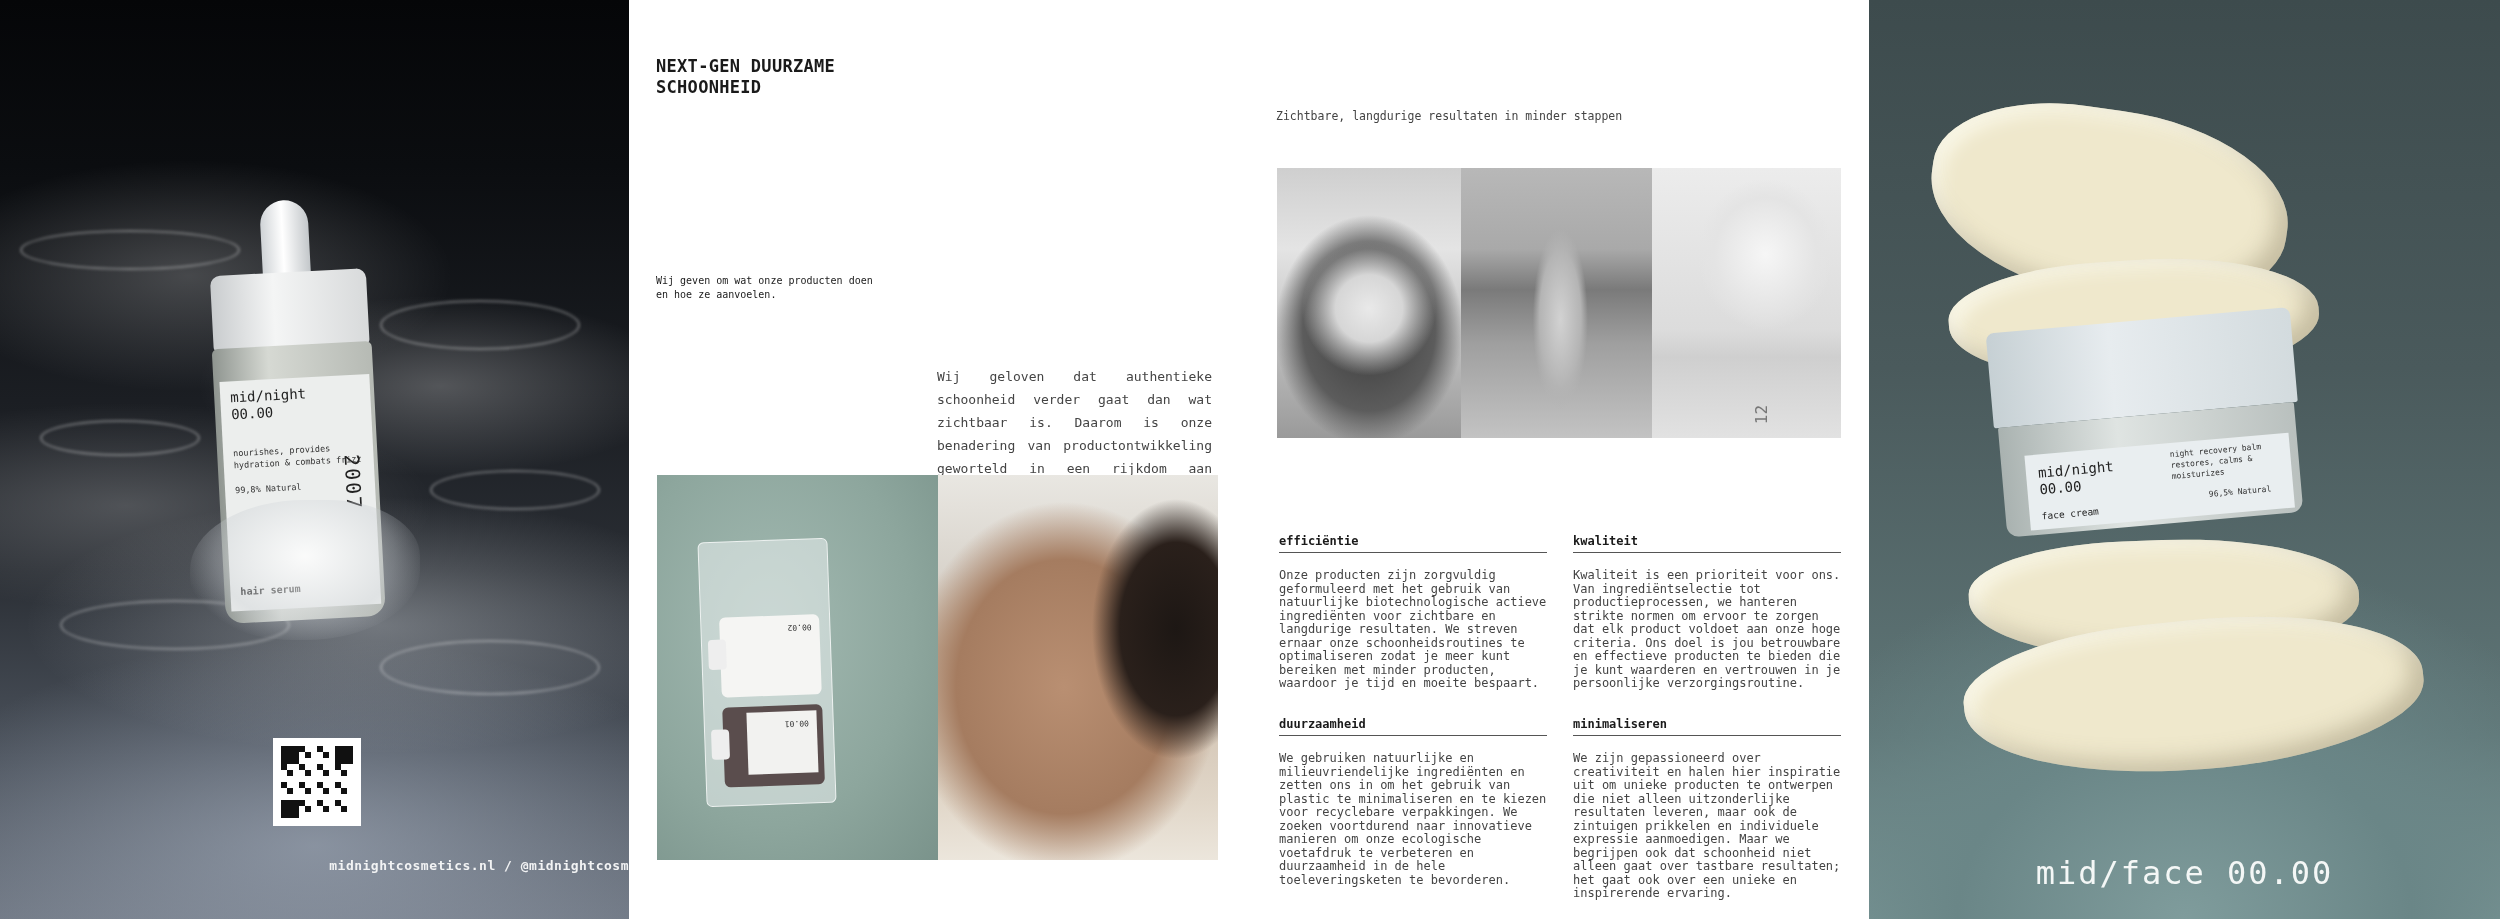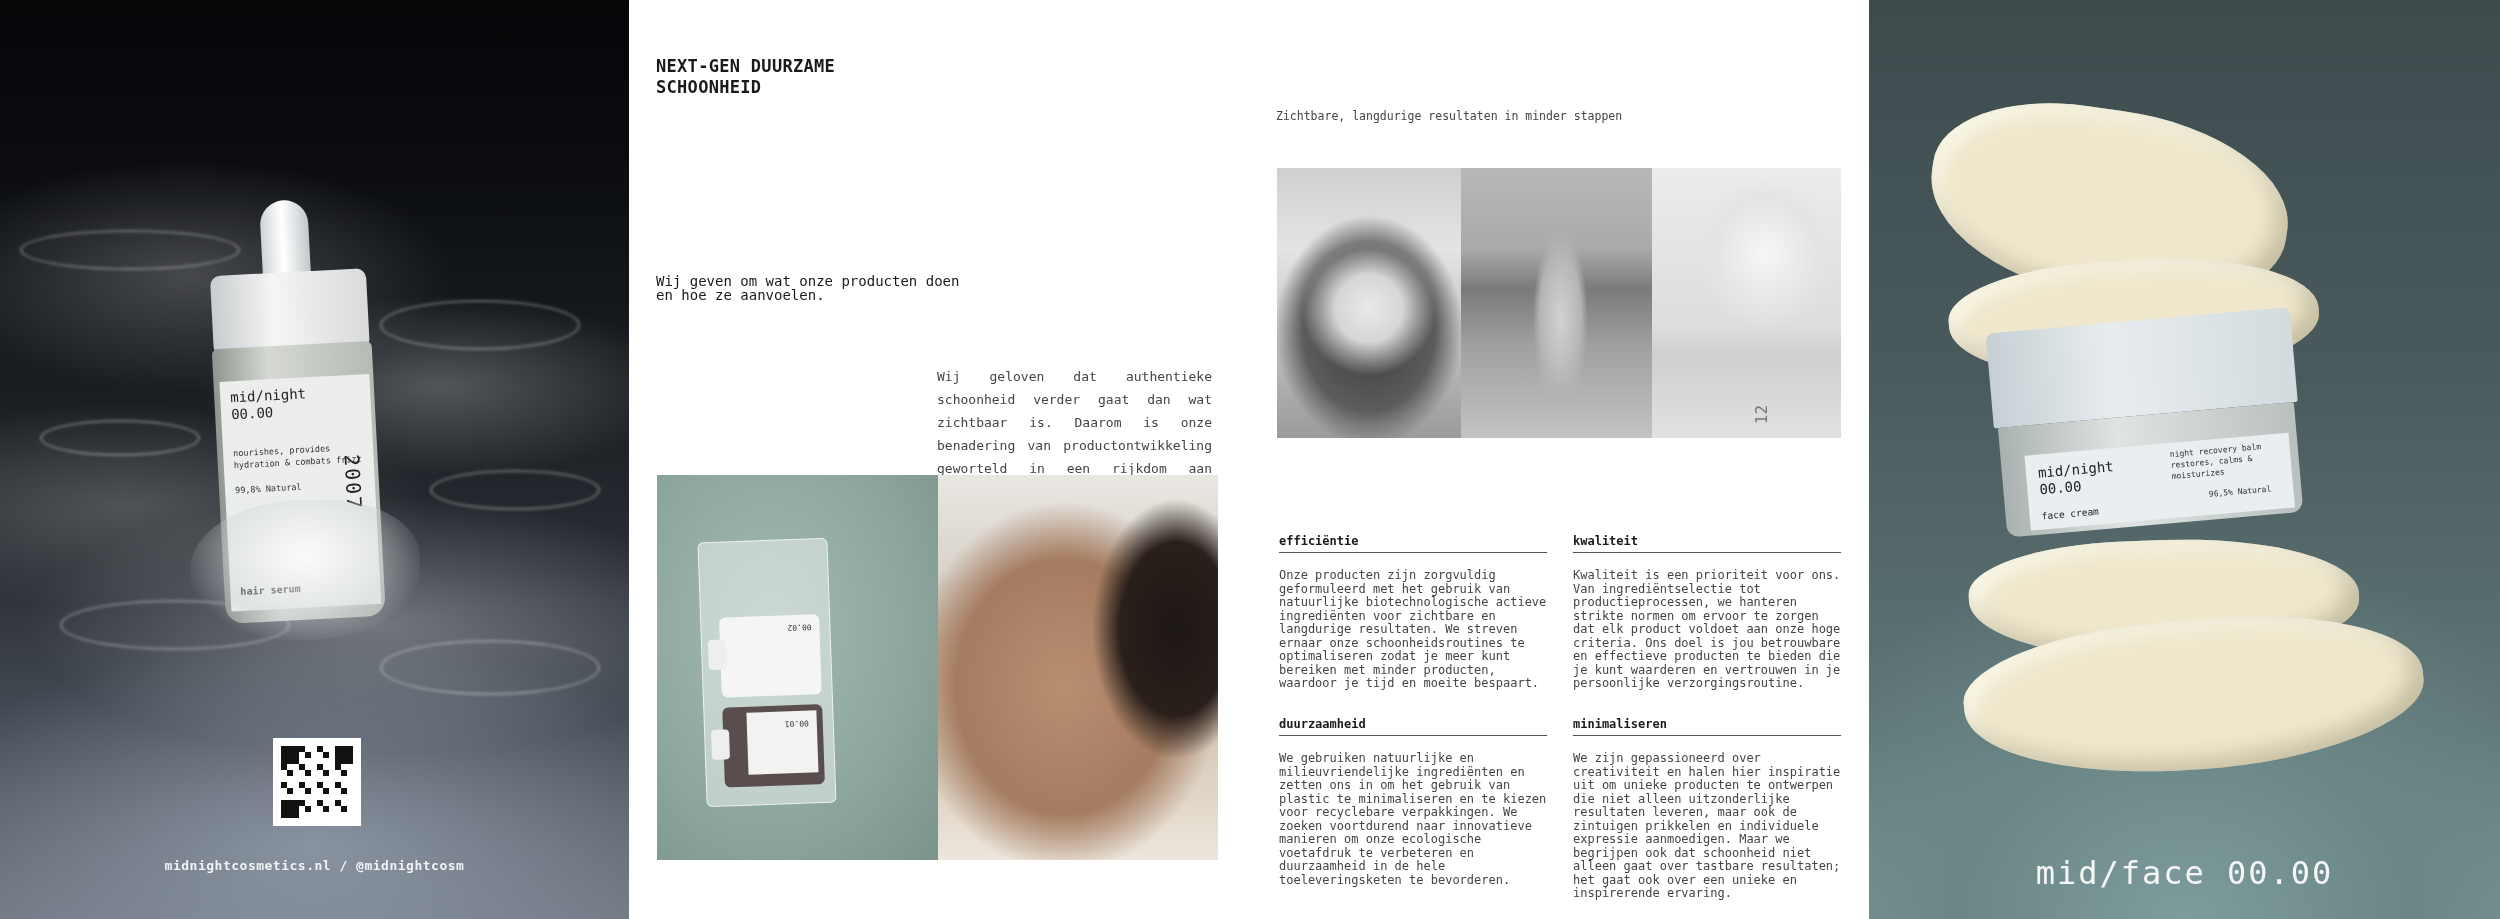--- a/index.html
+++ b/index.html
@@ -26,26 +26,26 @@
   .bottle .label { position: absolute; left: 6px; top: 178px; width: 150px; height: 230px; background: #eceeed; padding: 8px 10px; }
   .bottle .lbl-brand { font-size: 14px; line-height: 17px; color: #222; }
   .bottle .lbl-desc { font-size: 8.5px; line-height: 12px; margin-top: 24px; color: #333; }
   .bottle .lbl-nat { font-size: 8.5px; margin-top: 14px; color: #333; }
   .bottle .lbl-type { position: absolute; left: 10px; bottom: 14px; font-size: 10px; font-weight: bold; color: #222; }
   .bottle .lbl-vert { position: absolute; right: -6px; top: 95px; font-size: 20px; color: #222; transform: rotate(90deg); transform-origin: center; letter-spacing: 2px; }
   .splash { position: absolute; left: 190px; top: 500px; width: 230px; height: 140px; border-radius: 50% 40% 50% 45%; background: radial-gradient(ellipse at 50% 40%, rgba(255,255,255,0.75), rgba(200,205,210,0.35) 55%, transparent 75%); }
   .qr { position: absolute; left: 273px; top: 738px; width: 88px; height: 88px; background: #ffffff; padding: 8px; }
   .qr-grid { width: 72px; height: 72px; display: grid; grid-template-columns: repeat(12, 6px); grid-template-rows: repeat(12, 6px); }
   .qr-grid span { display: block; }
-  .p1-footer { position: absolute; left: 0; width: 629px; top: 858px; text-align: center; color: #f2f3f4; font-size: 13px; font-weight: bold; letter-spacing: 0.5px; }
+  .p1-footer { position: absolute; left: 0; width: 629px; top: 858px; text-align: right; color: #f2f3f4; font-size: 13px; font-weight: bold; letter-spacing: 0.5px; }
 
   
   .p2 { left: 629px; width: 610px; background: #ffffff; }
   .p2-title { position: absolute; left: 27px; top: 56px; font-size: 17px; font-weight: bold; line-height: 21px; color: #1a1a1a; letter-spacing: 0.3px; }
-  .p2-intro { position: absolute; left: 27px; top: 274px; font-size: 14px; line-height: 14px; color: #1a1a1a; }
+  .p2-intro { position: absolute; left: 27px; top: 274px; font-size: 10px; line-height: 14px; color: #1a1a1a; }
   .p2-body { position: absolute; left: 308px; top: 365px; width: 275px; font-size: 13px; line-height: 23px; color: #444; text-align: justify; }
   .p2-photo-left { position: absolute; left: 28px; top: 475px; width: 281px; height: 385px; background: radial-gradient(ellipse at 40% 40%, #a3bab2 0%, #8da69d 60%, #7a938b 100%); overflow: hidden; }
   .pouch { position: absolute; left: 45px; top: 65px; width: 130px; height: 265px; background: rgba(235,240,240,0.55); border: 1px solid rgba(255,255,255,0.7); border-radius: 6px; transform: rotate(-2deg); }
   .bottle-w { position: absolute; left: 18px; top: 75px; width: 100px; height: 80px; background: #f5f5f3; border-radius: 6px; }
   .bottle-d { position: absolute; left: 18px; top: 165px; width: 100px; height: 80px; background: #5a4d4d; border-radius: 6px; }
   .bottle-d .bl { position: absolute; left: 24px; top: 6px; width: 70px; height: 62px; background: #f2f2f0; }
   .bottle-w .cap, .bottle-d .cap { position: absolute; left: -12px; top: 22px; width: 18px; height: 30px; background: #eeeeee; border-radius: 4px; }
   .bottle-num { position: absolute; right: 8px; top: 8px; font-size: 8px; color: #333; transform: rotate(180deg); }
   .p2-photo-right { position: absolute; left: 309px; top: 475px; width: 280px; height: 385px; overflow: hidden;
     background:

